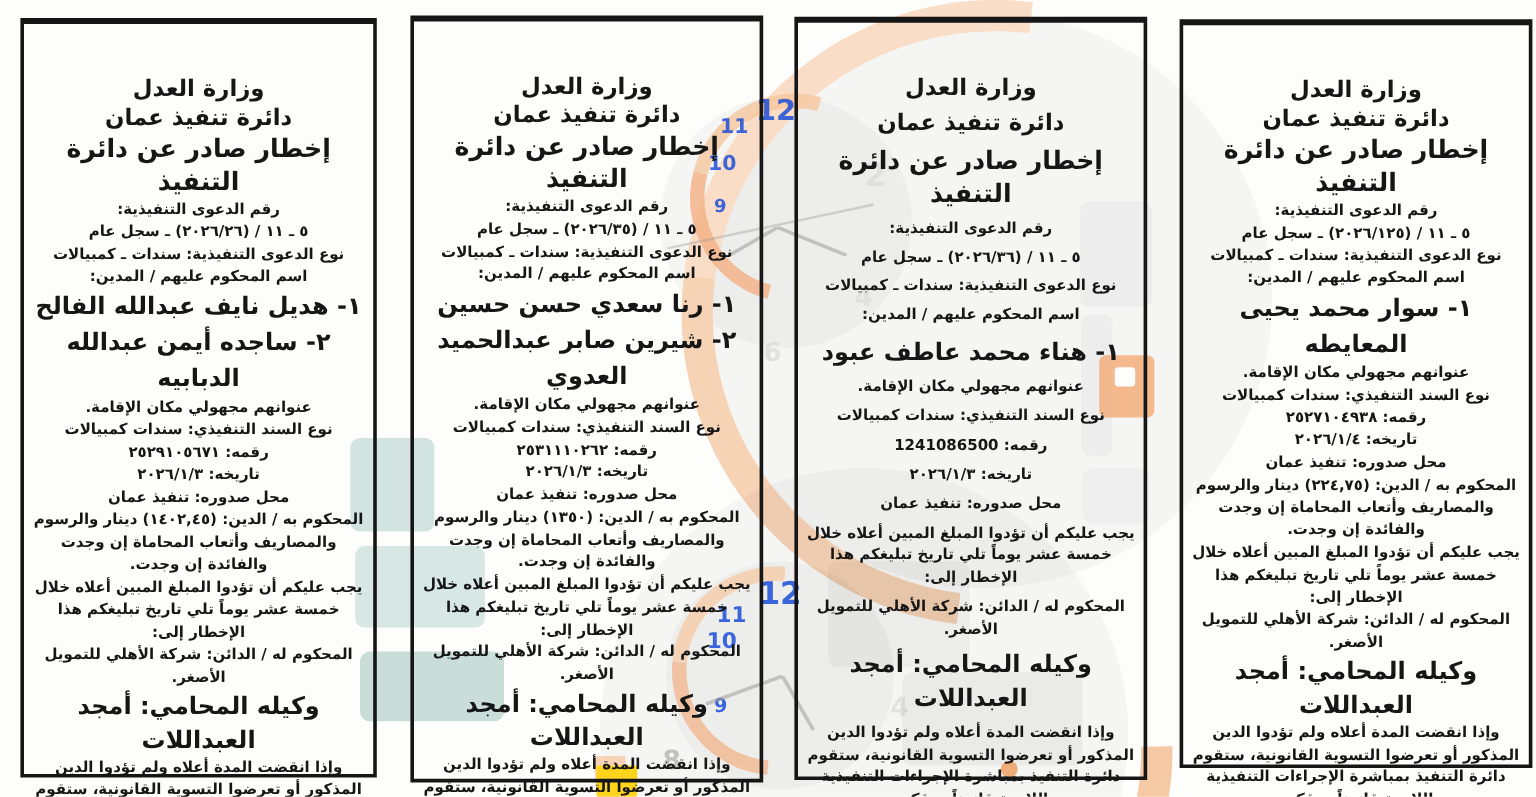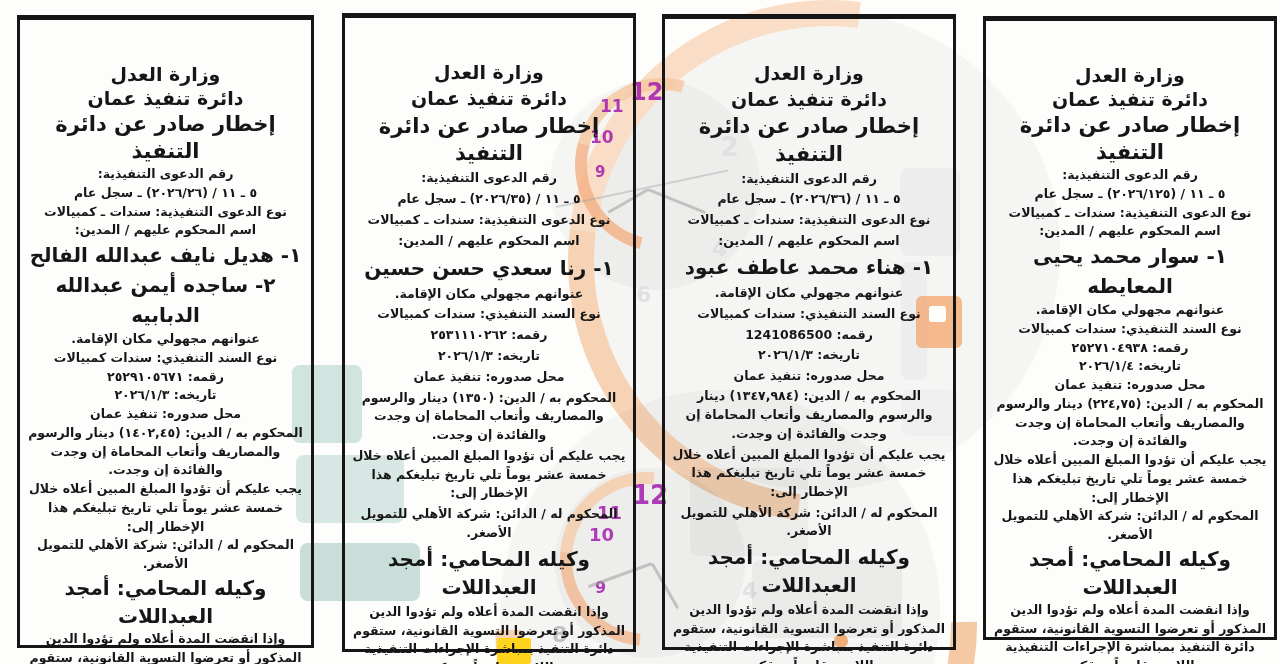--- a/index.html
+++ b/index.html
@@ -6,21 +6,21 @@
   body{
     width:1280px;height:664px;overflow:hidden;background:#fdfdfc;
     font-family:"DejaVu Sans",sans-serif;font-weight:bold;color:#161616;
   }
   #page{position:relative;width:1280px;height:664px;overflow:hidden;}
 
   
   #wm{position:absolute;inset:0;z-index:0;}
   .wm-circle{position:absolute;border-radius:50%;}
   .wm-crescent{position:absolute;border-radius:50%;border-style:solid;border-color:transparent;background:transparent;}
-  .wm-num{position:absolute;color:#a21caf;font-weight:bold;opacity:.85;}
+  .wm-num{position:absolute;color:#1d4ed8;font-weight:bold;opacity:.85;}
   .wm-num.faint{color:#dedede;}
   .wm-hand{position:absolute;background:#9d9d9d;opacity:.55;transform-origin:left center;border-radius:2px;}
   .wm-blob{position:absolute;border-radius:8px;}
 
   
   .c-top-big{left:580px;top:10px;width:480px;height:480px;background:rgba(40,40,40,.035);}
   .c-top-face{left:550px;top:80px;width:210px;height:210px;background:rgba(40,40,40,.04);}
   .cr-top-big{left:568px;top:0px;width:470px;height:470px;border-width:26px;border-left-color:#f7d3b5;border-top-color:#f9ddc6;transform:rotate(-38deg);}
   .cr-top-small{left:575px;top:78px;width:150px;height:150px;border-width:12px;border-left-color:#f3b183;border-top-color:#f6c79f;transform:rotate(-30deg);opacity:.8;}
   .t12{left:630px;top:78px;font-size:24px;}
@@ -164,38 +164,38 @@
       <p class="l-sm">رقم الدعوى التنفيذية:</p>
       <p class="l-sm">٥ ـ ١١ / (٢٠٢٦/٣٦) ـ سجل عام</p>
       <p class="l-sm">نوع الدعوى التنفيذية: سندات ـ كمبيالات</p>
       <p class="l-sm">اسم المحكوم عليهم / المدين:</p>
       <p class="l-name">١- هناء محمد عاطف عبود</p>
       <p class="l-sm">عنوانهم مجهولي مكان الإقامة.</p>
       <p class="l-sm">نوع السند التنفيذي: سندات كمبيالات</p>
       <p class="l-sm"><span>رقمه:</span> <span>1241086500</span></p>
       <p class="l-sm"><span>تاريخه:</span> <span>٢٠٢٦/١/٣</span></p>
       <p class="l-sm">محل صدوره: تنفيذ عمان</p>
-      <p class="l-sm"><span>المحكوم به / الدين:</span> <span>(١٣٤٧,٩٨٤)</span> <span>دينار والرسوم والمصاريف وأتعاب المحاماة إن وجدت والفائدة إن وجدت.</span></p>
       <p class="l-sm">يجب عليكم أن تؤدوا المبلغ المبين أعلاه خلال خمسة عشر يوماً تلي تاريخ تبليغكم هذا الإخطار إلى:</p>
       <p class="l-sm">المحكوم له / الدائن: شركة الأهلي للتمويل الأصغر.</p>
       <p class="l-name l-lawyer">وكيله المحامي: أمجد العبداللات</p>
       <p class="l-sm">وإذا انقضت المدة أعلاه ولم تؤدوا الدين المذكور أو تعرضوا التسوية القانونية، ستقوم دائرة التنفيذ بمباشرة الإجراءات التنفيذية اللازمة قانوناً بحقكم.</p>
     </div>
   </article>
 
   <article class="notice n2" dir="rtl">
     <div class="nz">
       <h2 class="l-min">وزارة العدل</h2>
       <h2 class="l-dep">دائرة تنفيذ عمان</h2>
       <h1 class="l-title">إخطار صادر عن دائرة التنفيذ</h1>
       <p class="l-sm">رقم الدعوى التنفيذية:</p>
       <p class="l-sm">٥ ـ ١١ / (٢٠٢٦/٣٥) ـ سجل عام</p>
       <p class="l-sm">نوع الدعوى التنفيذية: سندات ـ كمبيالات</p>
       <p class="l-sm">اسم المحكوم عليهم / المدين:</p>
       <p class="l-name">١- رنا سعدي حسن حسين</p>
+      <p class="l-name">٢- شيرين صابر عبدالحميد العدوي</p>
       <p class="l-sm">عنوانهم مجهولي مكان الإقامة.</p>
       <p class="l-sm">نوع السند التنفيذي: سندات كمبيالات</p>
       <p class="l-sm"><span>رقمه:</span> <span>٢٥٣١١١٠٢٦٢</span></p>
       <p class="l-sm"><span>تاريخه:</span> <span>٢٠٢٦/١/٣</span></p>
       <p class="l-sm">محل صدوره: تنفيذ عمان</p>
       <p class="l-sm"><span>المحكوم به / الدين:</span> <span>(١٣٥٠)</span> <span>دينار والرسوم والمصاريف وأتعاب المحاماة إن وجدت والفائدة إن وجدت.</span></p>
       <p class="l-sm">يجب عليكم أن تؤدوا المبلغ المبين أعلاه خلال خمسة عشر يوماً تلي تاريخ تبليغكم هذا الإخطار إلى:</p>
       <p class="l-sm">المحكوم له / الدائن: شركة الأهلي للتمويل الأصغر.</p>
       <p class="l-name l-lawyer">وكيله المحامي: أمجد العبداللات</p>
       <p class="l-sm">وإذا انقضت المدة أعلاه ولم تؤدوا الدين المذكور أو تعرضوا التسوية القانونية، ستقوم دائرة التنفيذ بمباشرة الإجراءات التنفيذية اللازمة قانوناً بحقكم.</p>

